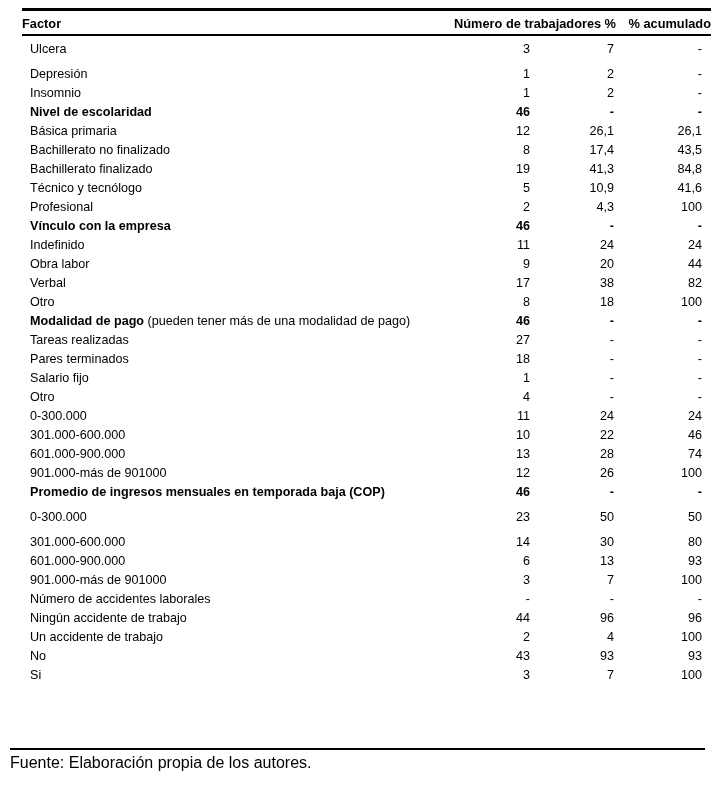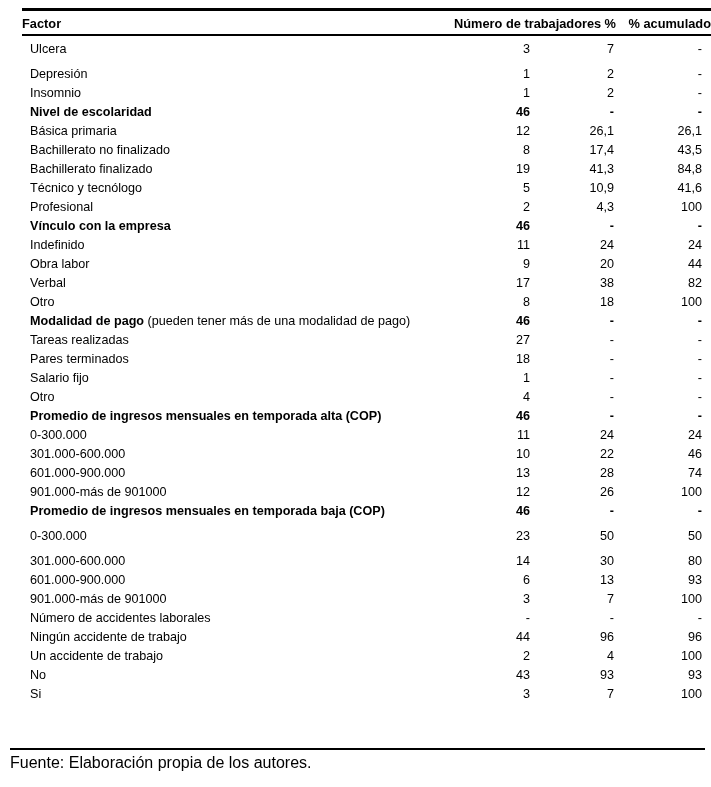--- a/index.html
+++ b/index.html
@@ -254,26 +254,20 @@
             <td class="n">1</td>
             <td class="p">-</td>
             <td class="a">-</td>
           </tr>
           <tr>
             <td class="f">Otro</td>
             <td class="n">4</td>
             <td class="p">-</td>
             <td class="a">-</td>
           </tr>
-          <tr class="section">
-            <td class="f">Promedio de ingresos mensuales en temporada alta (COP)</td>
-            <td class="n">46</td>
-            <td class="p">-</td>
-            <td class="a">-</td>
-          </tr>
           <tr>
             <td class="f">0-300.000</td>
             <td class="n">11</td>
             <td class="p">24</td>
             <td class="a">24</td>
           </tr>
           <tr>
             <td class="f">301.000-600.000</td>
             <td class="n">10</td>
             <td class="p">22</td>

